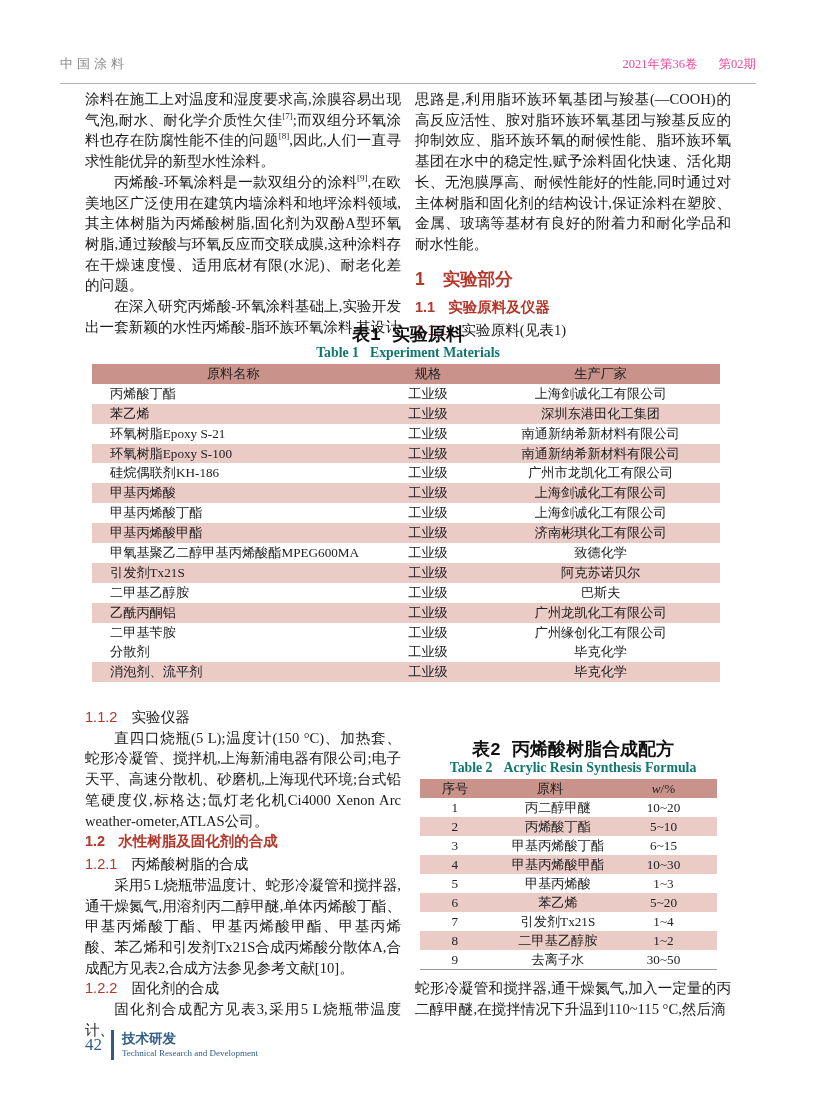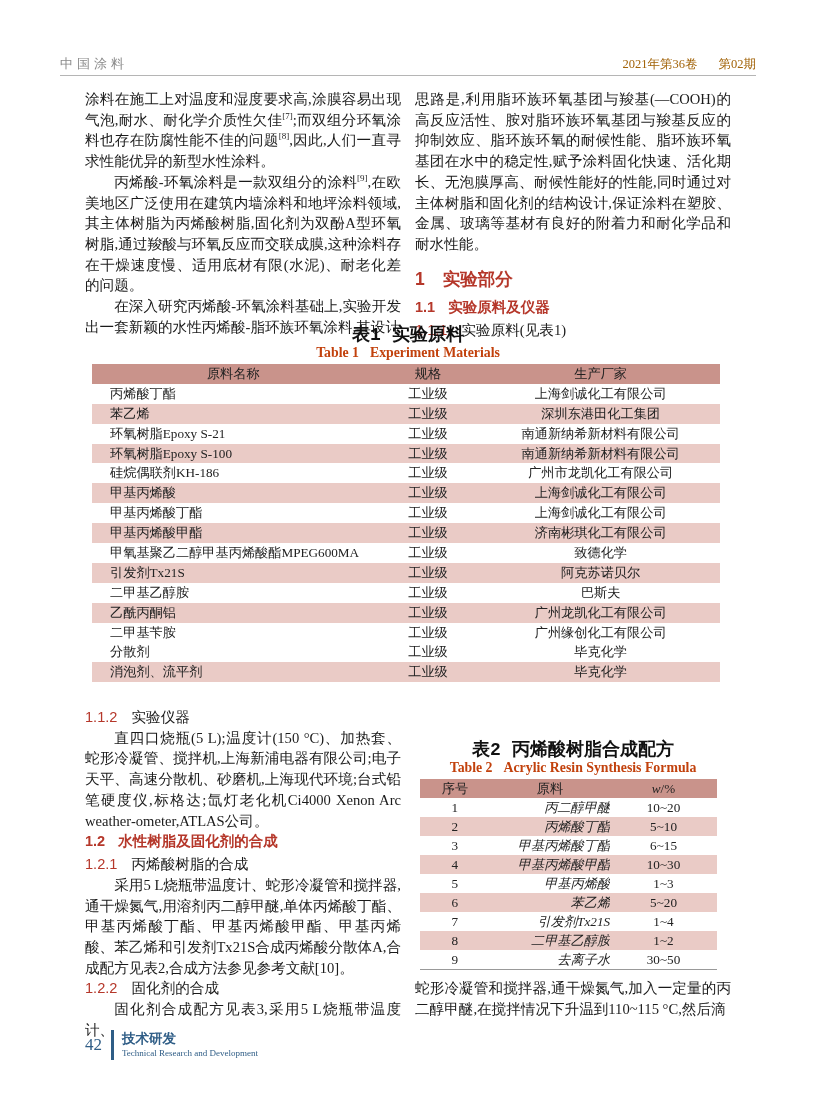--- a/index.html
+++ b/index.html
@@ -5,24 +5,24 @@
   html,body { margin:0; padding:0; background:#ffffff; }
   .page {
     position:relative; width:816px; height:1099px; background:#fff;
     font-family:"Liberation Serif","DejaVu Serif",serif;
     color:#1a1a1a; overflow:hidden;
   }
   
   .jheader {
     position:absolute; left:60px; top:55px; width:696px;
     display:flex; justify-content:space-between; align-items:baseline;
-    padding-bottom:2px; border-bottom:1px solid #b5b5b5;
+    padding-bottom:10px; border-bottom:1px solid #b5b5b5;
   }
   .jheader .jname { font-size:13px; color:#8a8a8a; letter-spacing:4px; }
-  .jheader .jissue { font-size:12.5px; color:#a16207; }
+  .jheader .jissue { font-size:12.5px; color:#ec4899; }
   .jheader .jissue span { margin-left:18px; }
   .jheader .jissue span:first-child { margin-left:0; }
 
   
   .col { position:absolute; width:316px; }
   .col-lt { left:85px;  top:89px;  }
   .col-rt { left:415px; top:89px;  }
   .col-lb { left:85px;  top:707px; }
   .col-rb { left:415px; top:741px; }
   p.body {
@@ -44,21 +44,21 @@
         font-family:"Liberation Serif","DejaVu Serif",serif; }
   .h3 .num { font-family:"Liberation Sans","DejaVu Sans",sans-serif;
              color:var(--accent-red,#b5372a); margin-right:14px; }
 
   
   .tblock-1 { position:absolute; left:85px; top:326px; width:646px; }
   .tcap { text-align:center; }
   .tcap-cn { font-family:Liberation Mono, monospace;
              font-weight:bold; font-size:18px; line-height:18px; color:#111; }
   .tcap-en { font-family:"Liberation Serif","DejaVu Serif",serif;
-             font-weight:bold; font-size:13.8px; line-height:17px; color:#c2410c;
+             font-weight:bold; font-size:13.8px; line-height:17px; color:#0f766e;
              margin-bottom:3px; }
   .cap-label { margin-right:11px; }
 
   
   table { border-collapse:collapse; table-layout:fixed; }
   td,th { padding:0; font-weight:normal; text-align:center; overflow:hidden;
           white-space:nowrap; }
   thead th { background:var(--table-header-pink,#c9938b); }
   tr.alt td { background:var(--table-row-pink,#eacbc6); }
 
@@ -66,21 +66,21 @@
   .t1 td,.t1 th { height:19.9px; }
   .t1 col:nth-child(1){width:45%;} .t1 col:nth-child(2){width:17%;}
   .t1 col:nth-child(3){width:38%;}
   .t1 td:first-child { text-align:left; padding-left:18px; }
 
   .t2 { width:297px; margin-left:5px; font-size:13.2px; color:#222;
         border-bottom:1px solid #999; }
   .t2 td,.t2 th { height:19px; }
   .t2 col:nth-child(1){width:23.5%;} .t2 col:nth-child(2){width:40.5%;}
   .t2 col:nth-child(3){width:36%;}
-  .t2 td:nth-child(2) { text-align:right; padding-left:16px;font-style:italic; }
+  .t2 td:nth-child(2) { text-align:center; padding-left:16px; }
 
   
   .pfooter { position:absolute; left:85px; top:1030px; display:flex;
              align-items:center; color:var(--footer-blue,#2f5d86); }
   .pfooter .pnum { font-size:17px; margin-right:9px; }
   .pfooter .fbar { width:3px; height:30px;
                    background:var(--footer-blue,#2f5d86); margin-right:8px; }
   .pfooter .fcn { font-family:"Liberation Sans","DejaVu Sans",sans-serif;
                   font-weight:bold; font-size:13.5px; line-height:16px; }
   .pfooter .fen { font-size:9px; line-height:12px; }

